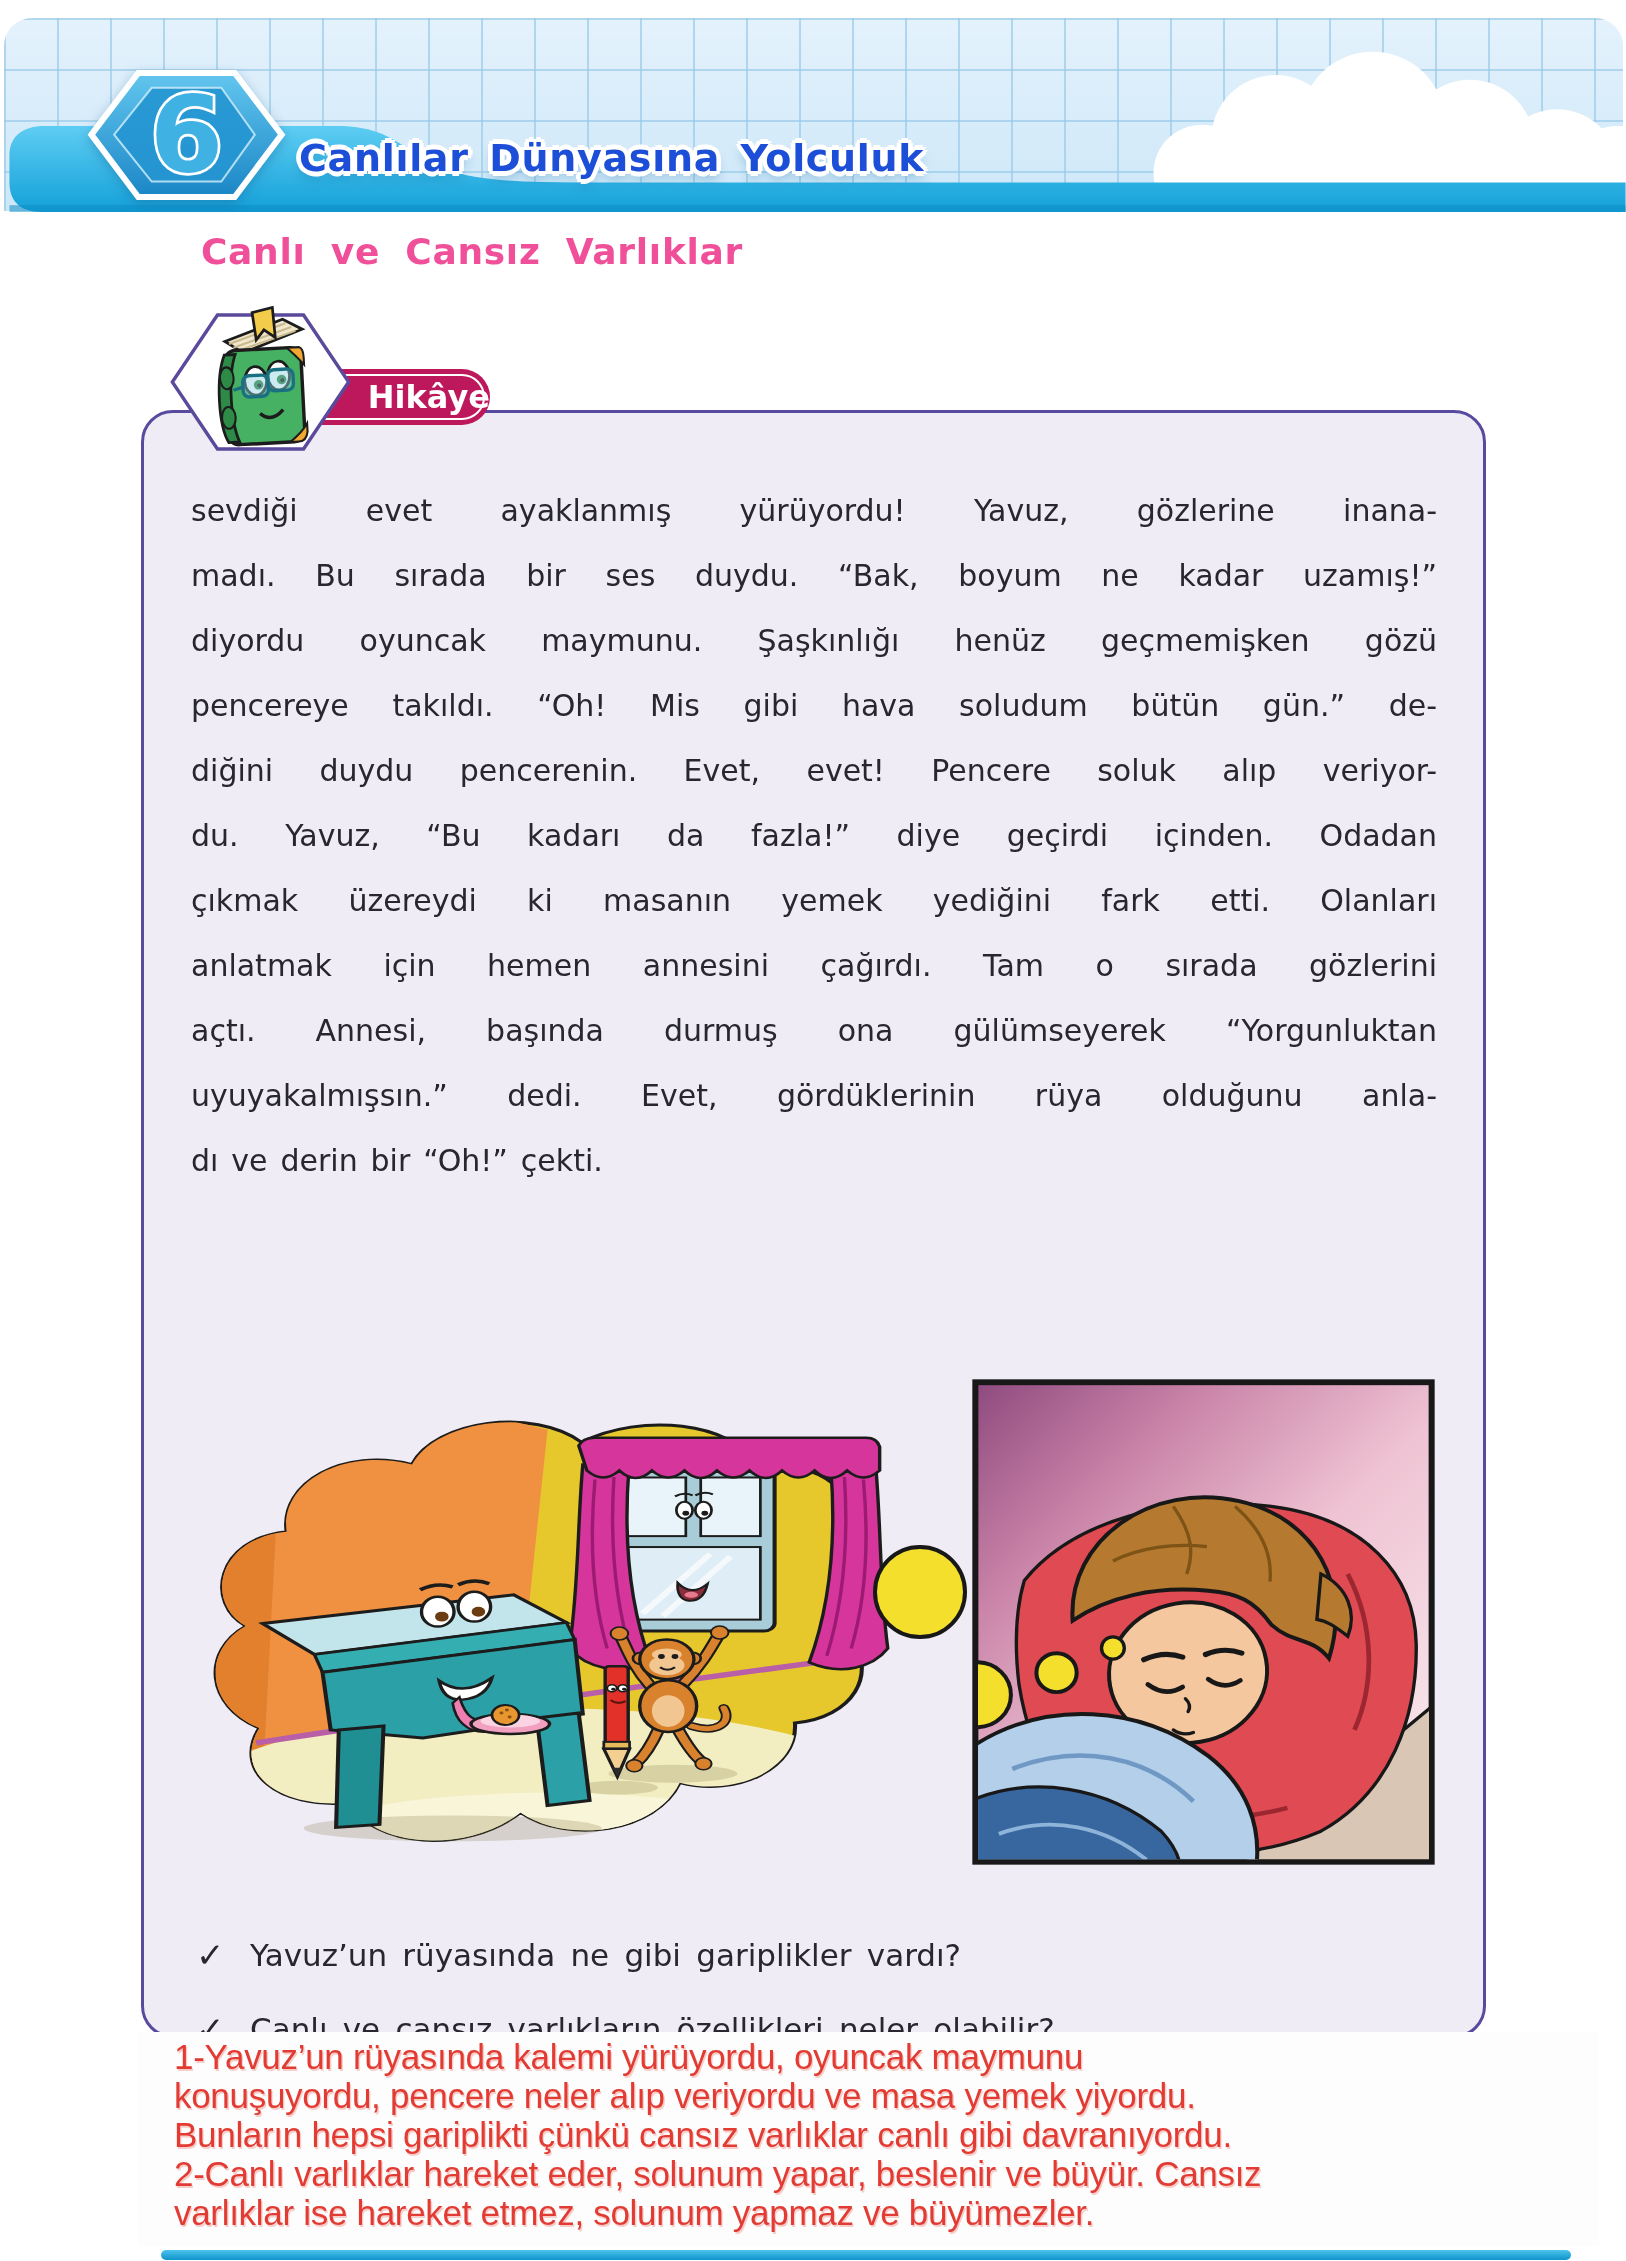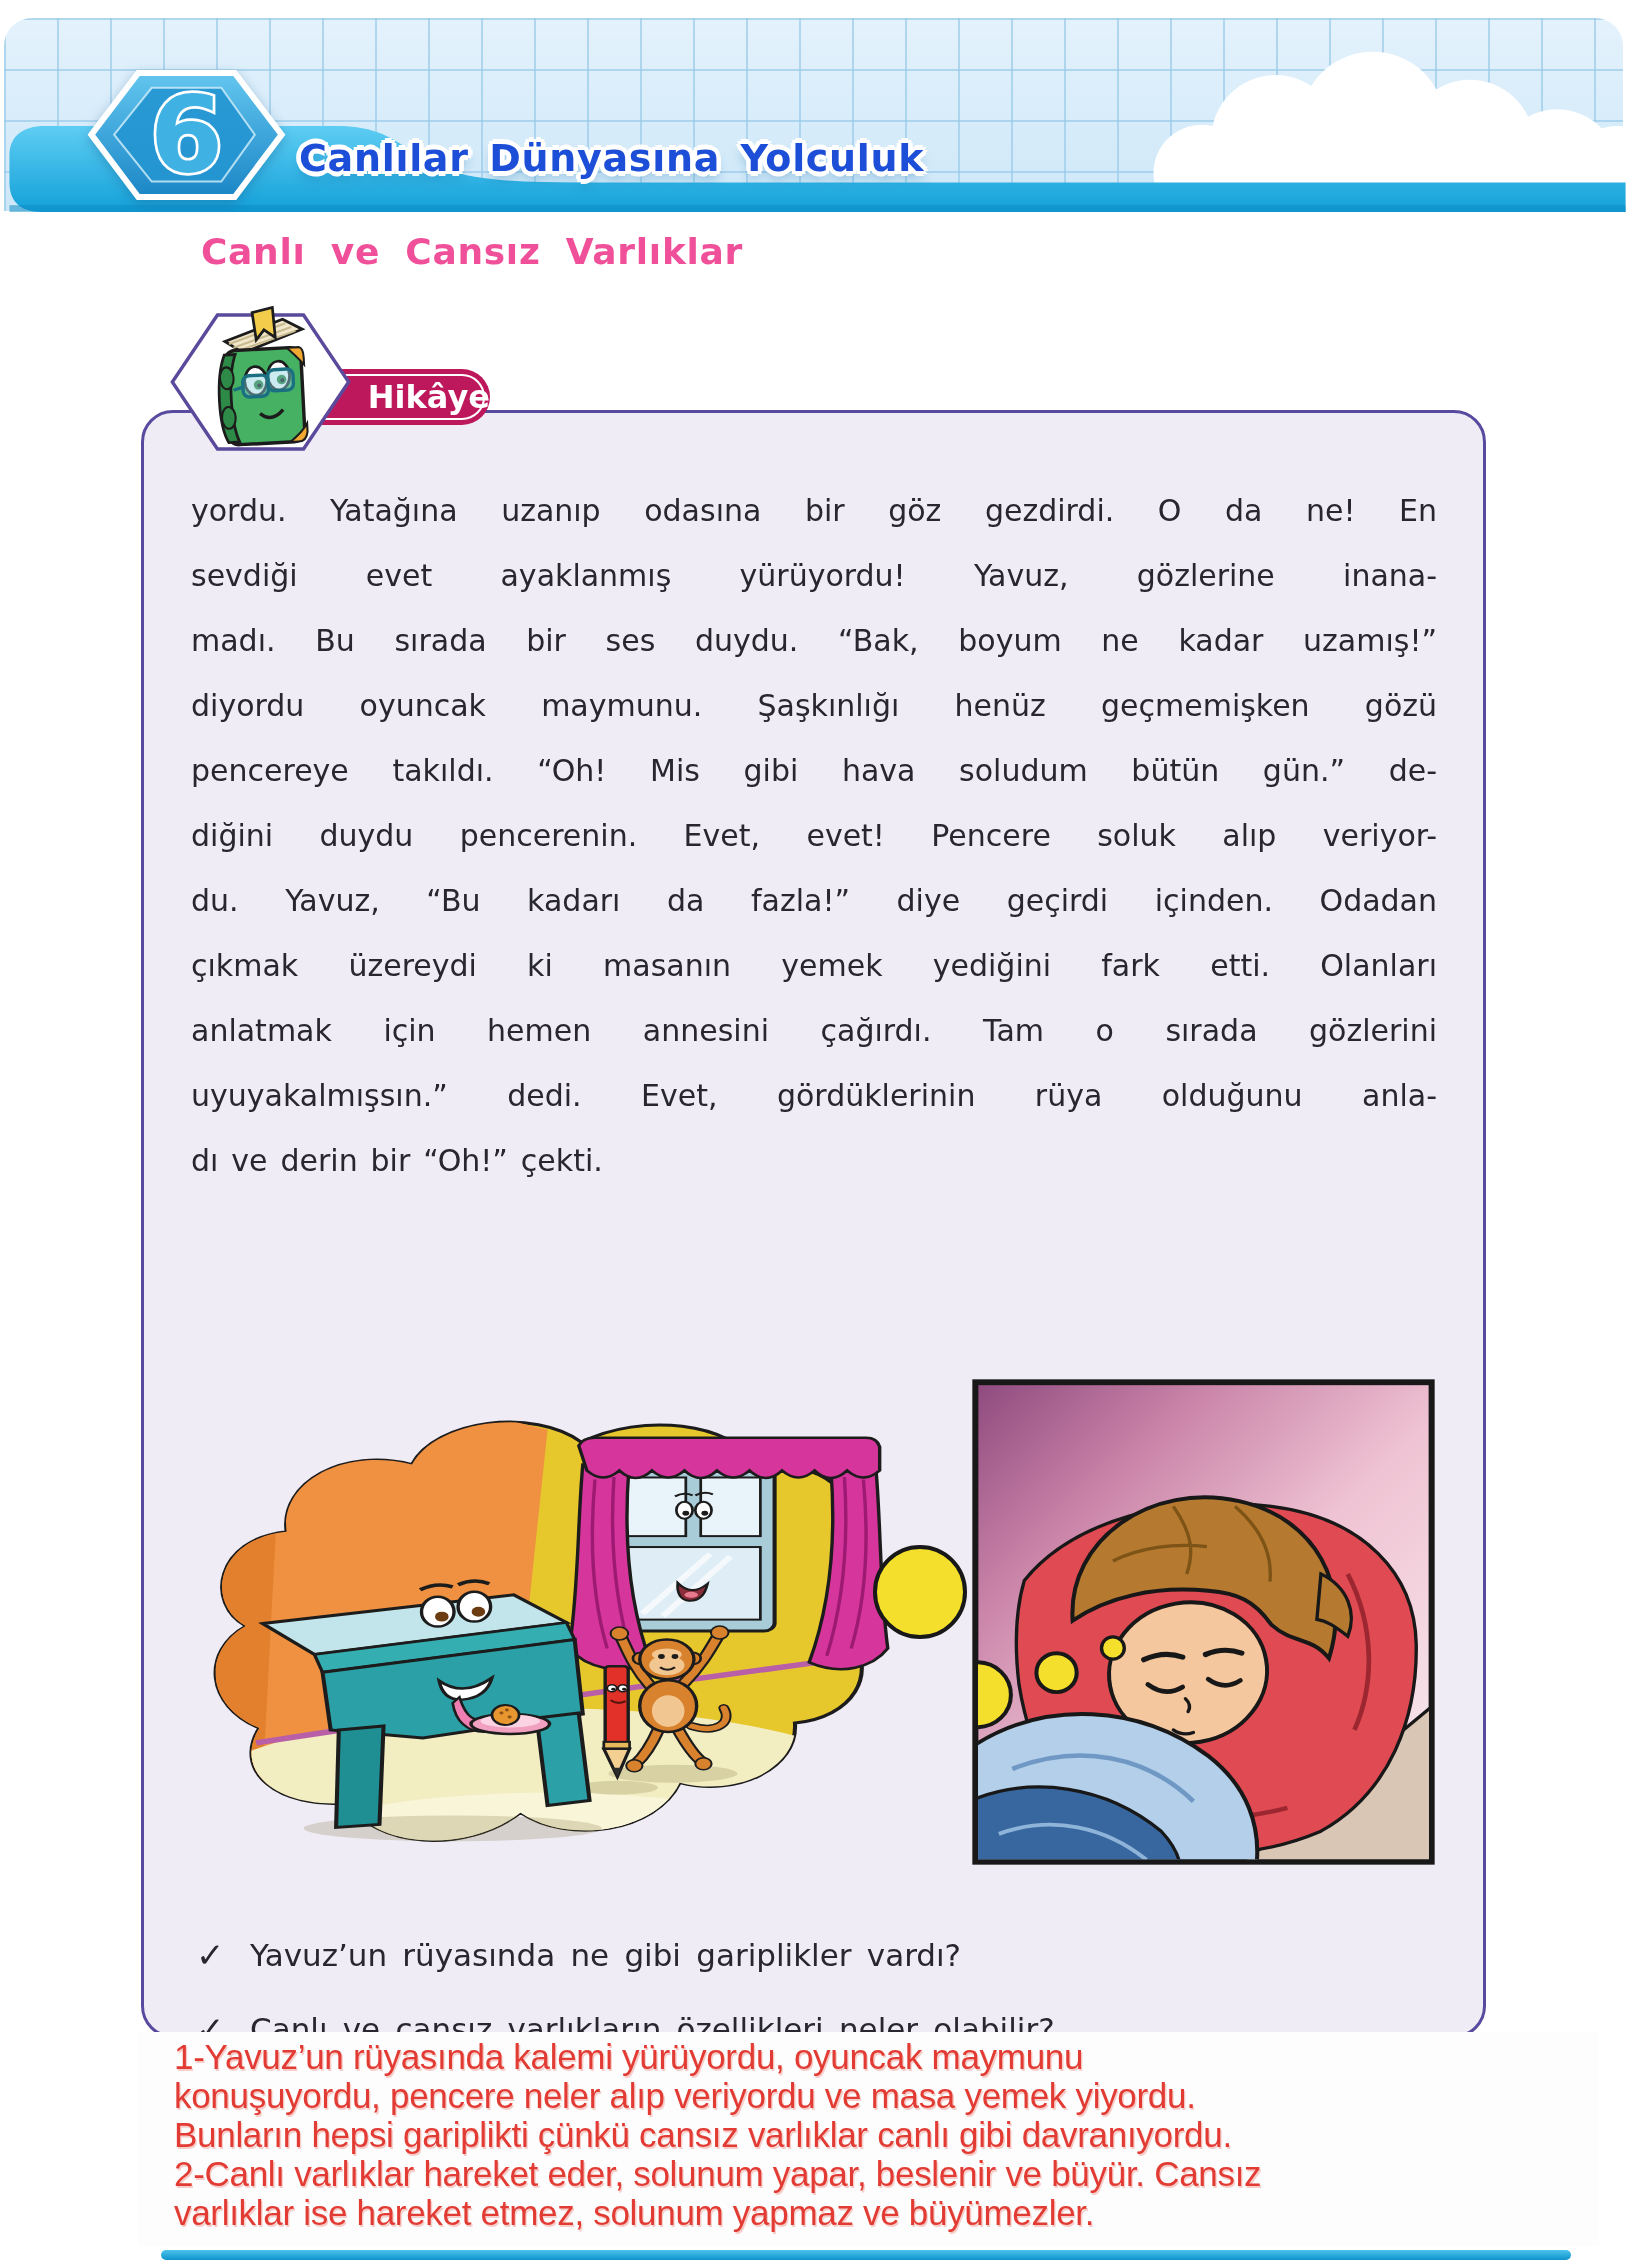--- a/index.html
+++ b/index.html
@@ -152,29 +152,29 @@
     <circle cx="133" cy="125" r="3" fill="#101010"></circle>
       <circle cx="167" cy="119" r="3" fill="#101010"></circle>
     <rect x="109" y="110" width="37" height="31" rx="9" fill="rgba(140,210,225,.45)" stroke="#1a7080" stroke-width="5"></rect>
     <rect x="146" y="103" width="37" height="31" rx="9" fill="rgba(140,210,225,.45)" stroke="#1a7080" stroke-width="5"></rect>
     <path d="M 109 126 L 95 130" stroke="#1a7080" stroke-width="5"></path>
     <path d="M 132 166 Q 148 181 166 162" stroke="#1c1c1c" stroke-width="5" fill="none"></path>
   </g>
 </svg>
 
 <div class="abs story-text">
-  <div class="story-line">yordu. Yatağına uzanıp odasına bir göz gezdirdi. O da ne! En</div>
   <div class="story-line">sevdiği evet ayaklanmış yürüyordu! Yavuz, gözlerine inana-</div>
   <div class="story-line">madı. Bu sırada bir ses duydu. “Bak, boyum ne kadar uzamış!”</div>
   <div class="story-line">diyordu oyuncak maymunu. Şaşkınlığı henüz geçmemişken gözü</div>
   <div class="story-line">pencereye takıldı. “Oh! Mis gibi hava soludum bütün gün.” de-</div>
   <div class="story-line">diğini duydu pencerenin. Evet, evet! Pencere soluk alıp veriyor-</div>
   <div class="story-line">du. Yavuz, “Bu kadarı da fazla!” diye geçirdi içinden. Odadan</div>
   <div class="story-line">çıkmak üzereydi ki masanın yemek yediğini fark etti. Olanları</div>
   <div class="story-line">anlatmak için hemen annesini çağırdı. Tam o sırada gözlerini</div>
+  <div class="story-line">açtı. Annesi, başında durmuş ona gülümseyerek “Yorgunluktan</div>
   <div class="story-line">uyuyakalmışsın.” dedi. Evet, gördüklerinin rüya olduğunu anla-</div>
   <div class="story-line last">dı ve derin bir “Oh!” çekti.</div>
 </div>
 
 <svg class="abs dream" viewBox="0 0 1080 1000" preserveAspectRatio="none">
   <defs>
     <path id="cloudP" d="M 115 475 C 55 430 70 300 175 285 C 165 185 260 115 360 150 C 395 60 540 35 610 105 C 700 45 830 65 870 150 C 960 140 1035 215 1005 300 C 1070 340 1075 450 1005 495 C 1050 570 1010 660 925 670 C 930 760 840 820 755 790 C 720 890 590 915 520 850 C 440 935 300 920 270 830 C 160 845 95 765 135 680 C 55 635 50 525 115 475 Z"></path>
     <clipPath id="cloudClip">
         <use href="#cloudP"></use>
       </clipPath>

